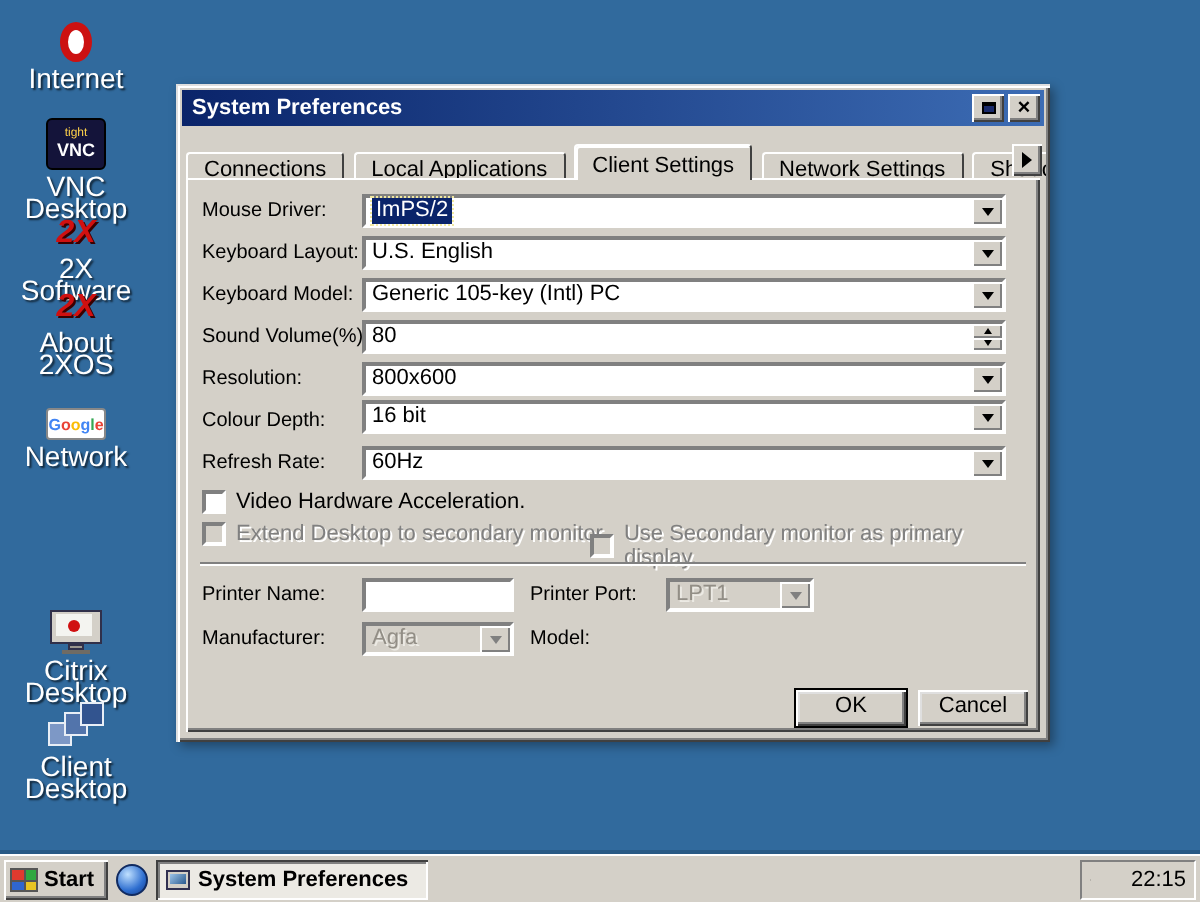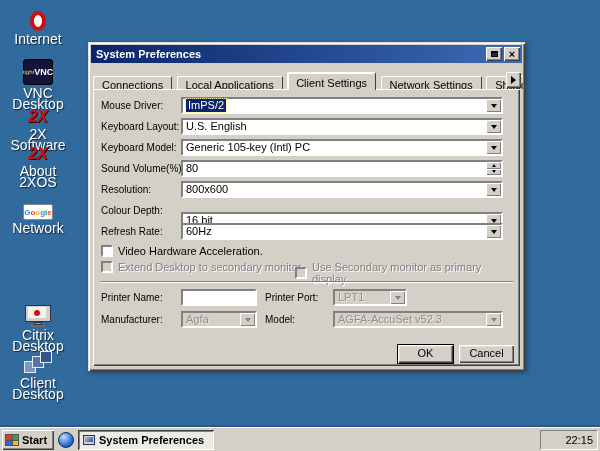--- a/index.html
+++ b/index.html
@@ -5,21 +5,21 @@
   * { margin:0; padding:0; box-sizing:border-box; }
   html,body { width:600px; height:451px; }
   body { font-family:"Liberation Sans", sans-serif; }
   .screen { position:relative; width:600px; height:451px; background:#316a9d; overflow:hidden; }
 
   
   .dicon { position:absolute; left:6px; width:64px; text-align:center; cursor:default; }
   .dicon .lbl { display:block; margin-top:3px; color:#fff; font-size:14px; line-height:11px; text-shadow:1px 1px 1px rgba(0,0,0,.65); }
   .icwrap { display:flex; justify-content:center; align-items:flex-end; height:26px; }
   .ic-opera { width:16px; height:20px; border:4px solid #cc1111; border-radius:50%; background:#fff; }
-  .ic-vnc { width:30px; height:26px; background:#14143a; border:1px solid #000; border-radius:3px; color:#fff; display:flex; flex-direction:row; justify-content:center; align-items:center; }
+  .ic-vnc { width:30px; height:26px; background:#14143a; border:1px solid #000; border-radius:3px; color:#fff; display:flex; flex-direction:column; justify-content:center; align-items:center; }
   .ic-vnc .sub { font-size:6px; line-height:7px; color:#ffd24a; }
   .ic-vnc .main { font-size:9px; font-weight:bold; line-height:9px; }
   .ic-2x { font-size:16px; font-weight:bold; font-style:italic; color:#d01010; text-shadow:1px 1px 0 #3a0000; line-height:18px; }
   .ic-google { width:30px; height:16px; background:#fff; border:1px solid #888; border-radius:2px; display:flex; justify-content:center; align-items:center; font-size:8px; font-weight:bold; letter-spacing:0; }
   .ic-google b { font-weight:bold; }
   .g1{color:#4285f4}.g2{color:#ea4335}.g3{color:#fbbc05}.g4{color:#34a853}
   .ic-mon { width:26px; height:22px; position:relative; }
   .ic-mon .frame { position:absolute; left:0; top:0; width:26px; height:17px; background:#d4d0c8; border:1px solid #30304a; }
   .ic-mon .scr { position:absolute; left:3px; top:2px; width:18px; height:11px; background:linear-gradient(135deg,#aacdf0,#2a5f9e 70%); }
   .ic-mon .scr.citrix { background:#f4f4f0; }
@@ -236,21 +236,21 @@
 
       <span class="flabel" style="top:94px">Resolution:</span>
       <div class="combo" style="top:92px">
         <span class="cval">800x600</span>
         <span class="cbtn">
             <span class="tri-down"></span>
           </span>
       </div>
 
       <span class="flabel" style="top:115px">Colour Depth:</span>
-      <div class="combo" style="top:123px">
+      <div class="combo" style="top:111px">
         <span class="cval">16 bit</span>
         <span class="cbtn">
             <span class="tri-down"></span>
           </span>
       </div>
 
       <span class="flabel" style="top:136px">Refresh Rate:</span>
       <div class="combo" style="top:134px">
         <span class="cval">60Hz</span>
         <span class="cbtn">
@@ -284,26 +284,20 @@
       </div>
 
       <span class="flabel" style="top:224px">Manufacturer:</span>
       <div class="combo disabled" style="top:222px; width:76px">
         <span class="cval">Agfa</span>
         <span class="cbtn">
             <span class="tri-down"></span>
           </span>
       </div>
       <span class="flabel" style="left:172px; top:224px">Model:</span>
-      <div class="combo disabled" style="left:240px; top:222px; width:170px">
-        <span class="cval">AGFA-AccuSet v52.3</span>
-        <span class="cbtn">
-            <span class="tri-down"></span>
-          </span>
-      </div>
 
       <div class="btn default" style="left:305px; top:256px">OK</div>
       <div class="btn" style="left:366px; top:256px">Cancel</div>
     </div>
   </div>
 
   <div class="taskbar">
     <div class="startbtn">
       <span class="flag">
           <i></i>

